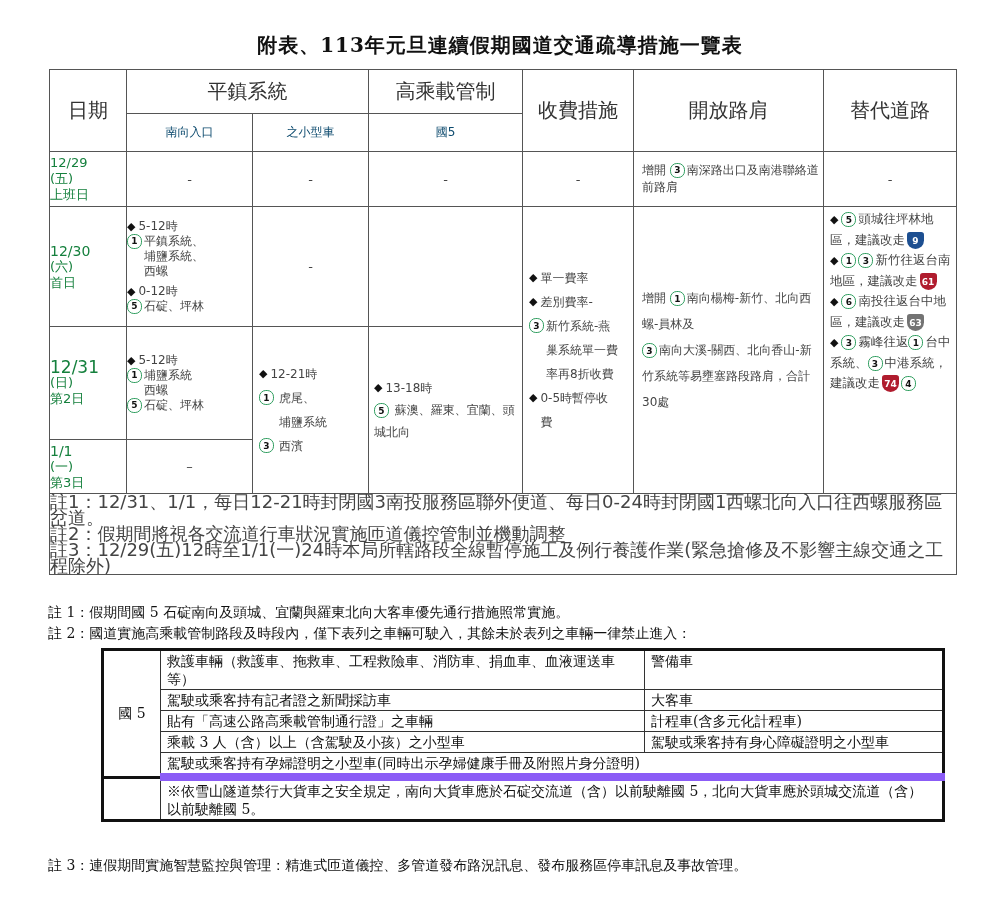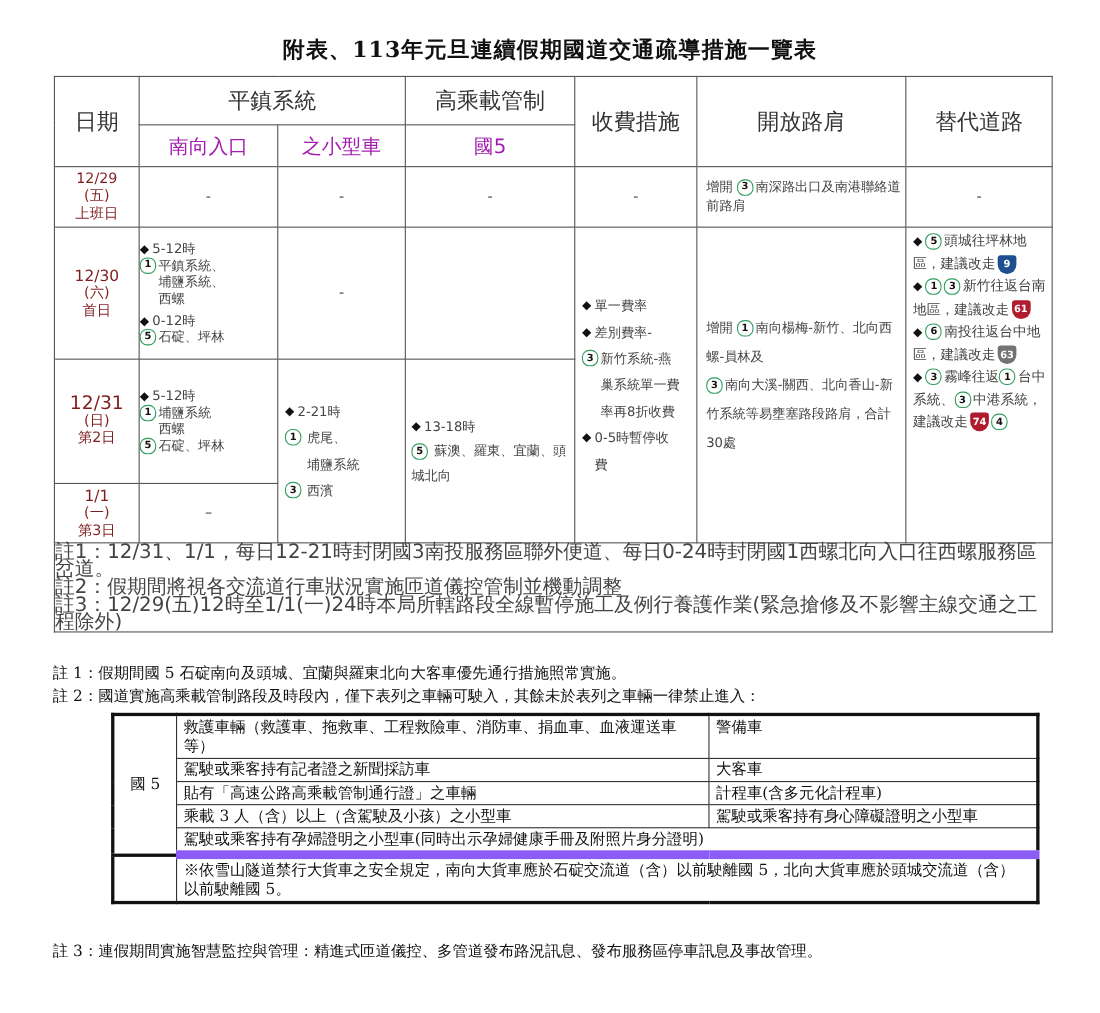--- a/index.html
+++ b/index.html
@@ -8,22 +8,22 @@
     position:absolute; left:0; top:32px; width:1000px; text-align:center;
     font-family:"DejaVu Serif", serif; font-weight:bold; font-size:20px; color:#111; letter-spacing:1px;
   }
   
   table.main {
     position:absolute; left:49px; top:69px; width:907px; border-collapse:collapse;
     font-family:"DejaVu Sans", sans-serif; color:#444; table-layout:fixed;
   }
   table.main td { border:1px solid #555; padding:0; vertical-align:middle; }
   .hdr { font-size:20px; text-align:center; color:#333; }
-  .hdr-sub { font-size:18px; text-align:center; color:#a21caf; }
-  .date { font-size:13px; text-align:center; line-height:16px; color:#7f1d1d; }
+  .hdr-sub { font-size:12px; text-align:center; color:#0c4a6e; }
+  .date { font-size:13px; text-align:left; line-height:16px; color:#15803d; }
   .dash { text-align:center; font-size:13px; color:#444; }
   .cell { font-size:12px; line-height:17px; padding:4px 4px; color:#444; }
   .cell .row { display:flex; align-items:flex-start; }
   .dia { color:#111; font-size:11px; margin-right:3px; }
   .flower {
     display:inline-flex; align-items:center; justify-content:center;
     width:15px; height:15px; border:1.5px solid #2f9e5f; border-radius:45%;
     font-size:9px; font-weight:bold; color:#111; margin-right:2px; box-sizing:border-box;
     vertical-align:middle; flex:0 0 auto; background:#fff;
   }
@@ -175,21 +175,21 @@
             </div>
       </div>
       <div class="row">
             <span class="flower">5</span>
             <span>石碇、坪林</span>
           </div>
     </td>
     <td rowspan="2" class="cell" style="line-height:24px; padding-left:6px;">
       <div class="row">
             <span class="dia">◆</span>
-            <span>2-21時</span>
+            <span>12-21時</span>
           </div>
       <div class="row">
             <span class="flower" style="margin-top:4px">1</span>
         <div style="margin-left:3px">
               <div>虎尾、</div>
               <div>埔鹽系統</div>
             </div>
       </div>
       <div class="row">
             <span class="flower" style="margin-top:4px">3</span>

